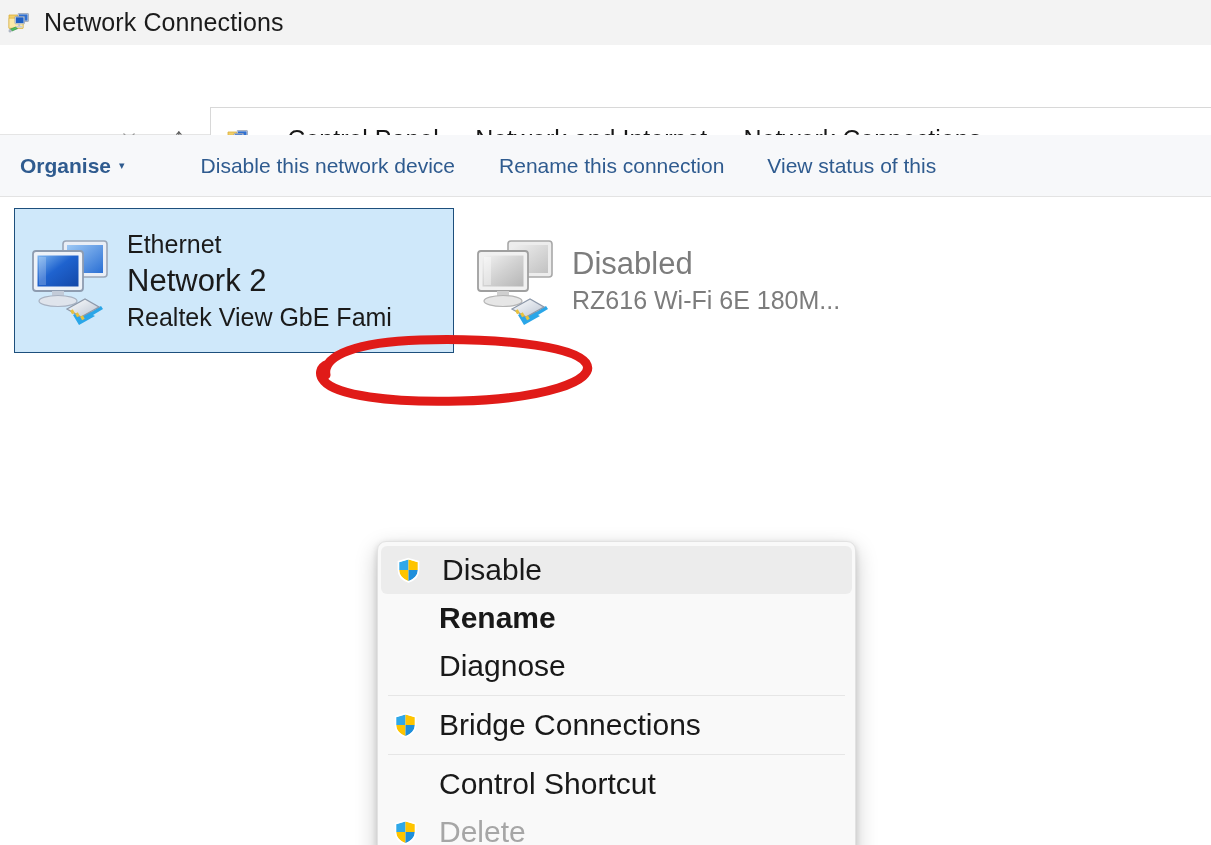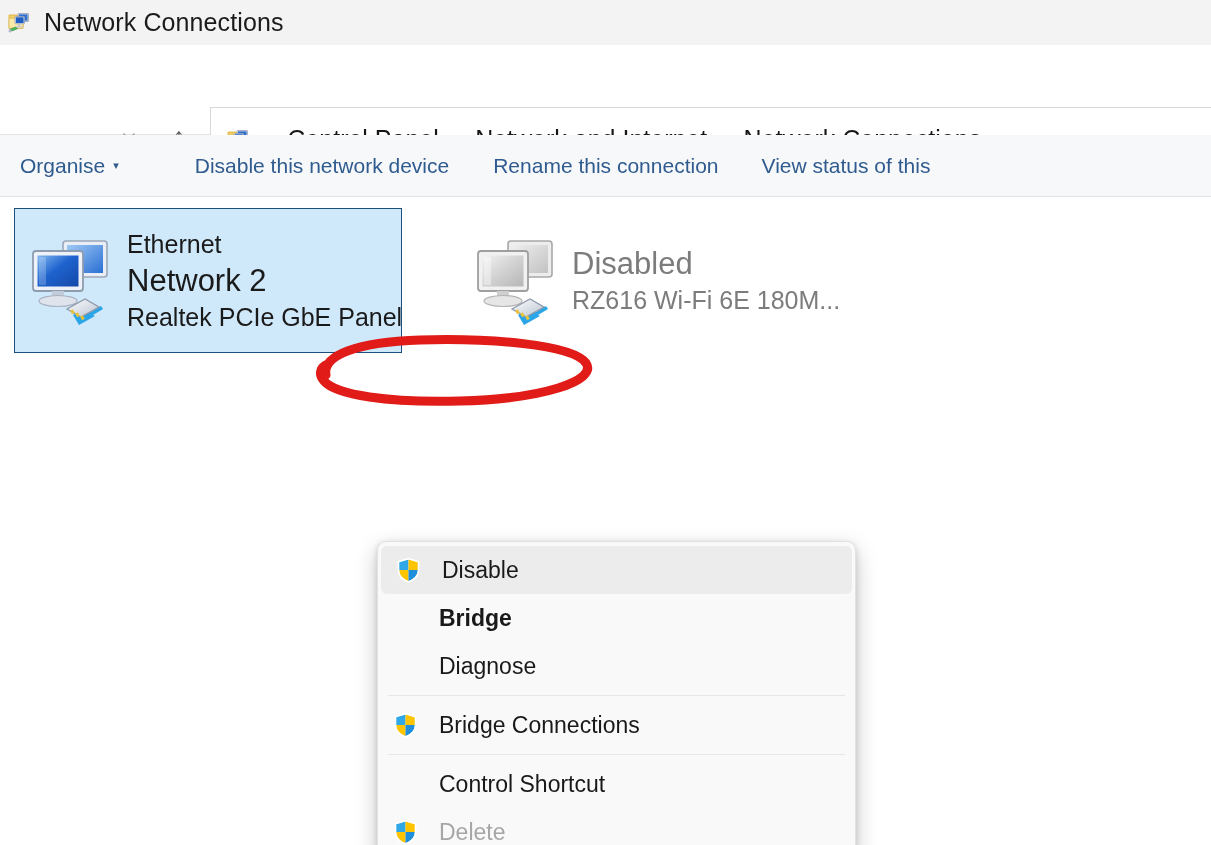--- a/index.html
+++ b/index.html
@@ -94,21 +94,21 @@
     overflow: hidden;
     white-space: nowrap;
   }
   .cmd {
     font-size: 21px;
     color: #2f5b8f;
     padding: 0 0;
     flex: 0 0 auto;
     white-space: nowrap;
   }
-  .cmd-organise { margin-left: 20px; }
+  .cmd-organise { margin-left: 20px; font-weight: bold; }
   .cmd-caret {
     font-size: 11px;
     color: #2f5b8f;
     margin-left: 8px;
     flex: 0 0 auto;
   }
 
   
   .content {
     position: absolute;
@@ -120,21 +120,21 @@
   .tile {
     position: absolute;
     display: flex;
     align-items: center;
     padding-left: 12px;
   }
   .tile.selected {
     background: #cfe8fa;
     border: 1px solid #1d4f7c;
   }
-  .tile-eth  { left: 14px;  top: 11px; width: 388px; height: 145px; }
+  .tile-eth  { left: 14px;  top: 11px; width: 440px; height: 145px; }
   .tile-wifi { left: 460px; top: 11px; width: 440px; height: 145px; }
 
   .adapter-icon { width: 88px; height: 100px; position: relative; flex: 0 0 auto; }
   .tile-labels { margin-left: 12px; display: flex; flex-direction: column; gap: 4px; }
   .tile-name   { font-size: 25px; color: #1a1a1a; white-space: nowrap; }
   .tile-status { font-size: 31px; color: #1a1a1a; white-space: nowrap; }
   .tile-device { font-size: 25px; color: #1a1a1a; white-space: nowrap; }
   .tile-wifi .tile-status,
   .tile-wifi .tile-device { color: #7c7c7c; }
 
@@ -155,21 +155,21 @@
     height: 48px;
     display: flex;
     align-items: center;
     padding-left: 14px;
   }
   .mi.hover { background: #ececec; border-radius: 6px; margin: 0 3px; }
   .mi-shield { width: 27px; height: 27px; position: relative; flex: 0 0 auto; }
   .mi-spacer { width: 27px; height: 27px; flex: 0 0 auto; }
   .mi-label {
     margin-left: 20px;
-    font-size: 23px;
+    font-size: 30px;
     color: #191919;
     white-space: nowrap;
   }
   .mi-label.bold     { font-weight: 700; }
   .mi-label.disabled { color: #a6a6a6; }
   .mi-sep {
     height: 1px;
     background: #e6e6e6;
     margin: 5px 10px;
   }
@@ -287,21 +287,21 @@
         <path d="M46 84l16-9 2 1 0 5 10-6 2 3-10 6 2 1-16 9z" fill="#2aa6e8"></path>
         <path d="M40 78l18-10 14 8-18 10z" fill="url(#plugG)" stroke="#8e99aa" stroke-width="1.3"></path>
         <rect x="44" y="79" width="3" height="4" fill="#e8c23c" transform="rotate(-29 45 81)"></rect>
         <rect x="49" y="82" width="3" height="4" fill="#e8c23c" transform="rotate(-29 50 84)"></rect>
         <rect x="54" y="85" width="3" height="4" fill="#e8c23c" transform="rotate(-29 55 87)"></rect>
       </svg>
     </span>
     <span class="tile-labels">
       <span class="tile-name">Ethernet</span>
       <span class="tile-status">Network 2</span>
-      <span class="tile-device">Realtek PCIe GbE Panel</span>
+      <span class="tile-device">Realtek View GbE Fami</span>
     </span>
   </div>
 
   <div class="tile tile-wifi">
     <span class="adapter-icon">
       <svg viewBox="0 0 88 100" width="88" height="100">
         <defs>
           <linearGradient id="gscrA" x1="0" y1="0" x2="1" y2="1">
             <stop offset="0" stop-color="#f2f2f2"></stop>
               <stop offset=".5" stop-color="#d2d2d2"></stop>
@@ -347,21 +347,21 @@
           <path d="M13.5 13v10.9C8.3 21.9 4.3 18.2 4.3 12.9V13z" fill="#fec400"></path>
           <path d="M13.5 13v10.9c5.2-2 9.2-5.7 9.2-11V13z" fill="#1f8fdb"></path>
           <path d="M13.5 1.6l10.2 3v8.2c0 6.1-4.3 10.2-10.2 12.4C7.6 23 3.3 18.9 3.3 12.8V4.6z" fill="none" stroke="#ffffff" stroke-width="1.4"></path>
         </svg>
       </span>
       <span class="mi-label">Disable</span>
     </div>
 
     <div class="mi">
       <span class="mi-spacer"></span>
-      <span class="mi-label bold">Bridge</span>
+      <span class="mi-label bold">Rename</span>
     </div>
 
     <div class="mi">
       <span class="mi-spacer"></span>
       <span class="mi-label">Diagnose</span>
     </div>
 
     <div class="mi-sep"></div>
 
     <div class="mi">

